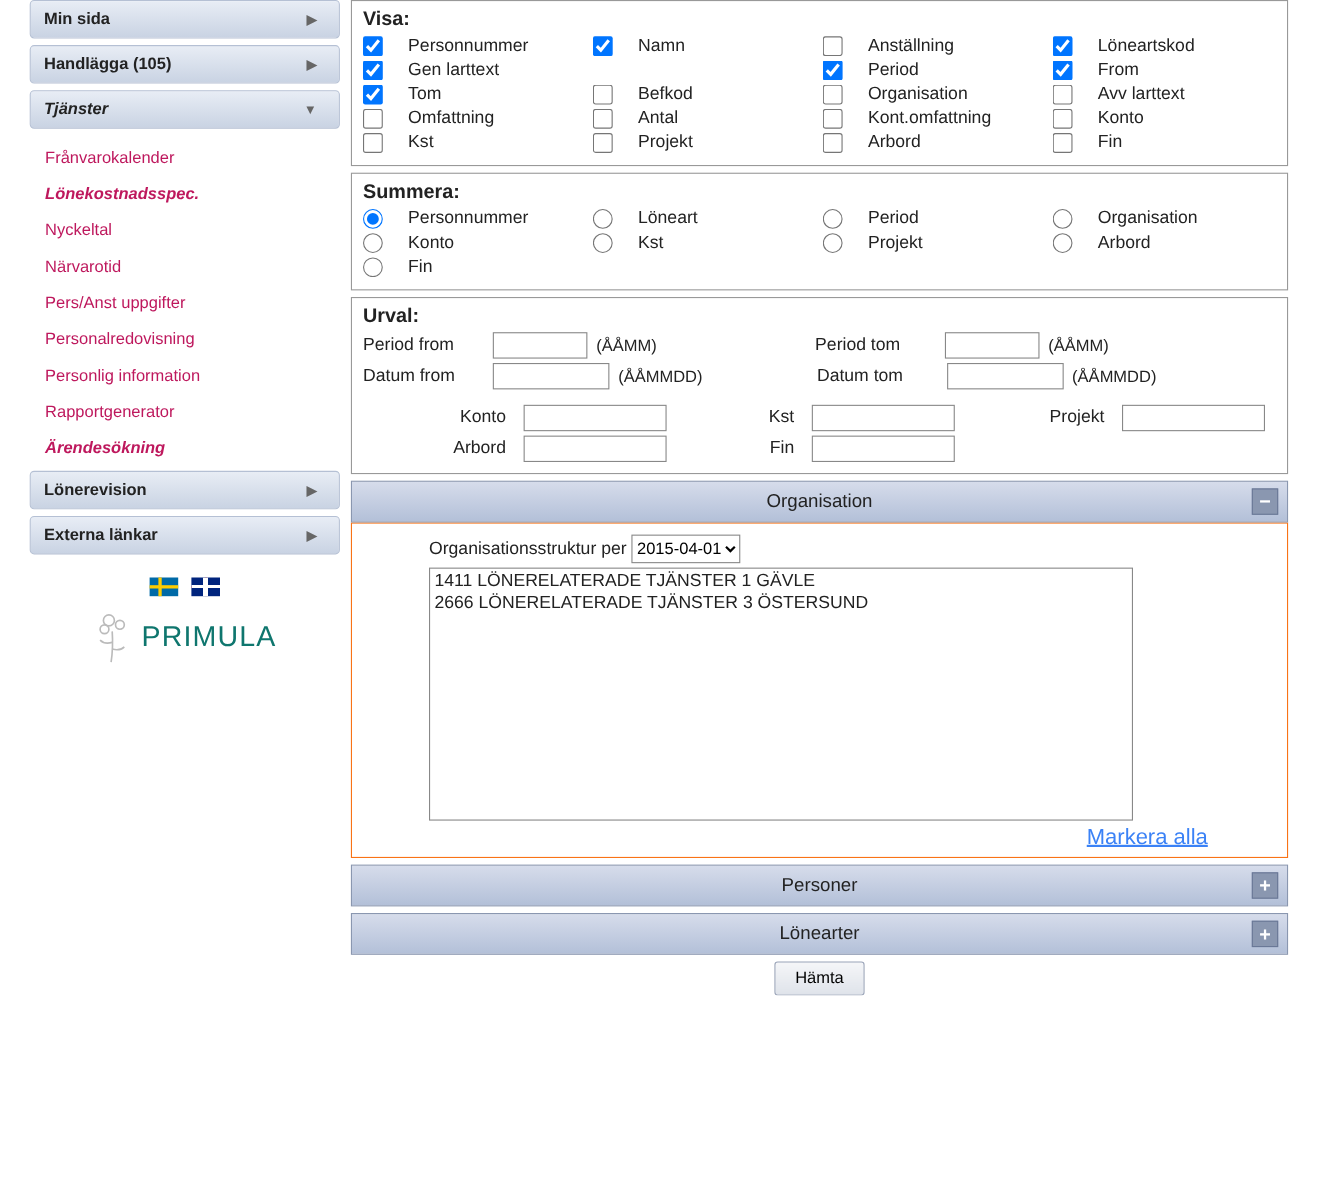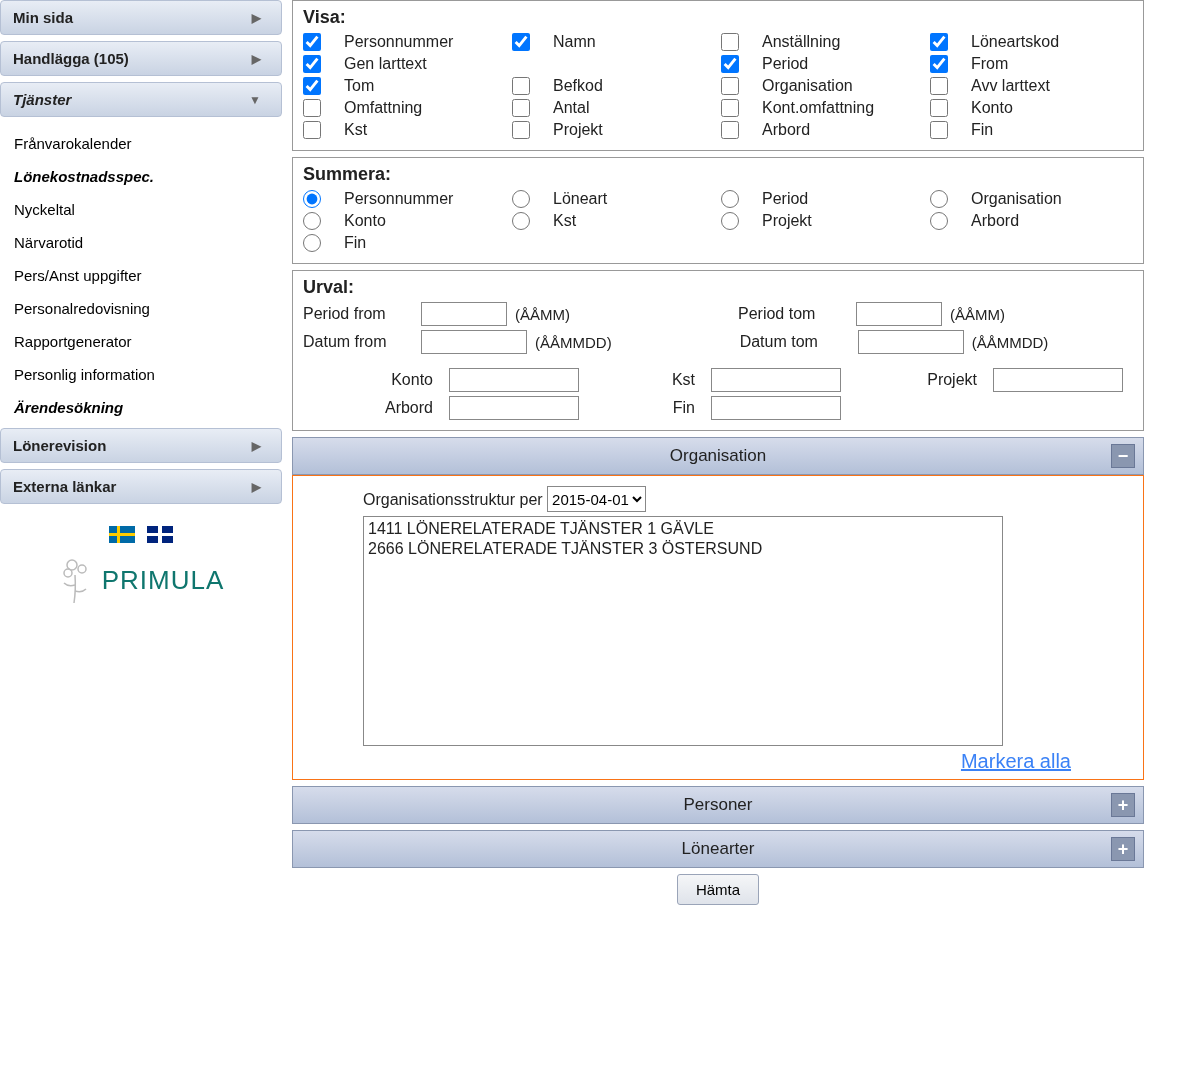--- a/index.html
+++ b/index.html
@@ -6,20 +6,21 @@
   body {
     margin: 0;
     font-family: Verdana, Arial, sans-serif;
     font-size: 15px;
     color: #222;
     background: #fff;
   }
   .app {
     display: flex;
     width: 1144px;
+    padding-left: 27px;
   }
   
   .sidebar {
     width: 286px;
     flex-shrink: 0;
     padding: 0 4px 0 0;
   }
   .nav-header {
     background: linear-gradient(#e8edf5, #c9d3e3);
     border: 1px solid #b5c0d4;
@@ -40,21 +41,21 @@
     transform: translateY(-50%);
     font-size: 12px;
     color: #666;
   }
   .subitems {
     padding: 4px 0 4px 14px;
   }
   .subitem {
     padding: 8px 0;
     font-size: 15px;
-    color: #000000;
+    color: #be185d;
     cursor: pointer;
   }
   .subitem.active {
     font-weight: bold;
     font-style: italic;
   }
   .flags {
     text-align: center;
     margin: 20px 0 10px 0;
   }
@@ -136,21 +137,21 @@
     white-space: nowrap;
   }
   input[type=checkbox], input[type=radio] {
     width: 18px;
     height: 18px;
     margin: 0 6px 0 0;
   }
   
   .urval-row {
     display: flex;
-    gap: 48px;
+    gap: 24px;
     margin-bottom: 4px;
   }
   .urval-group { display: flex; align-items: center; gap: 8px; }
   .urval-group label { width: 110px; font-size: 16px; }
   .urval-group label.right { width: 110px; }
   .urval-group input[type=text] {
     width: 86px;
     height: 24px;
     border: 1px solid #888;
     font-size: 14px;
@@ -267,22 +268,22 @@
         <div class="nav-header"><span>Min sida</span><span class="arrow">▶</span></div>
         <div class="nav-header"><span>Handlägga (105)</span><span class="arrow">▶</span></div>
         <div class="nav-header expanded"><span>Tjänster</span><span class="arrow">▼</span></div>
         <div class="subitems" id="subitems">
           <div class="subitem">Frånvarokalender</div>
           <div class="subitem active">Lönekostnadsspec.</div>
           <div class="subitem">Nyckeltal</div>
           <div class="subitem">Närvarotid</div>
           <div class="subitem">Pers/Anst uppgifter</div>
           <div class="subitem">Personalredovisning</div>
+          <div class="subitem">Personlig information</div>
           <div class="subitem">Rapportgenerator</div>
-          <div class="subitem">Personlig information</div>
           <div class="subitem active">Ärendesökning</div>
         </div>
         <div class="nav-header"><span>Lönerevision</span><span class="arrow">▶</span></div>
         <div class="nav-header"><span>Externa länkar</span><span class="arrow">▶</span></div>
       </div>
 
     <div class="flags">
       <span class="flag flag-se"></span>
       <span class="flag flag-uk"></span>
     </div>

